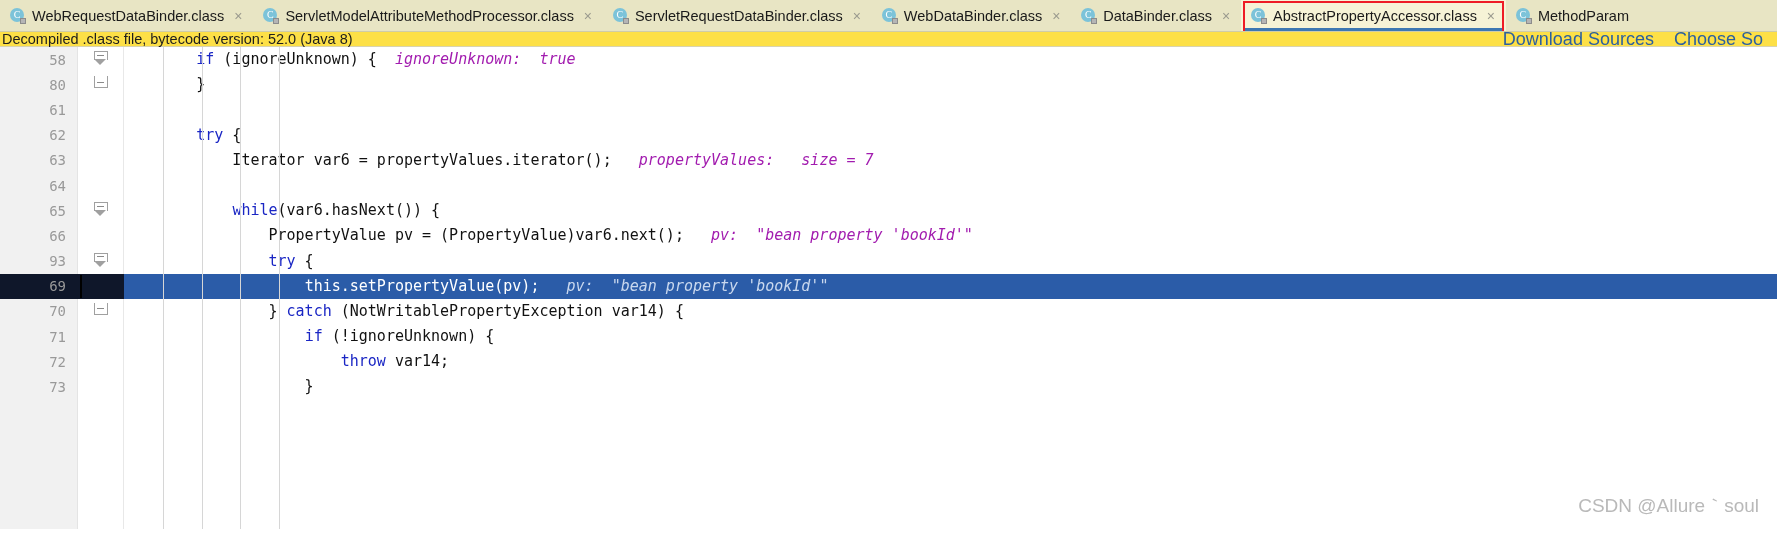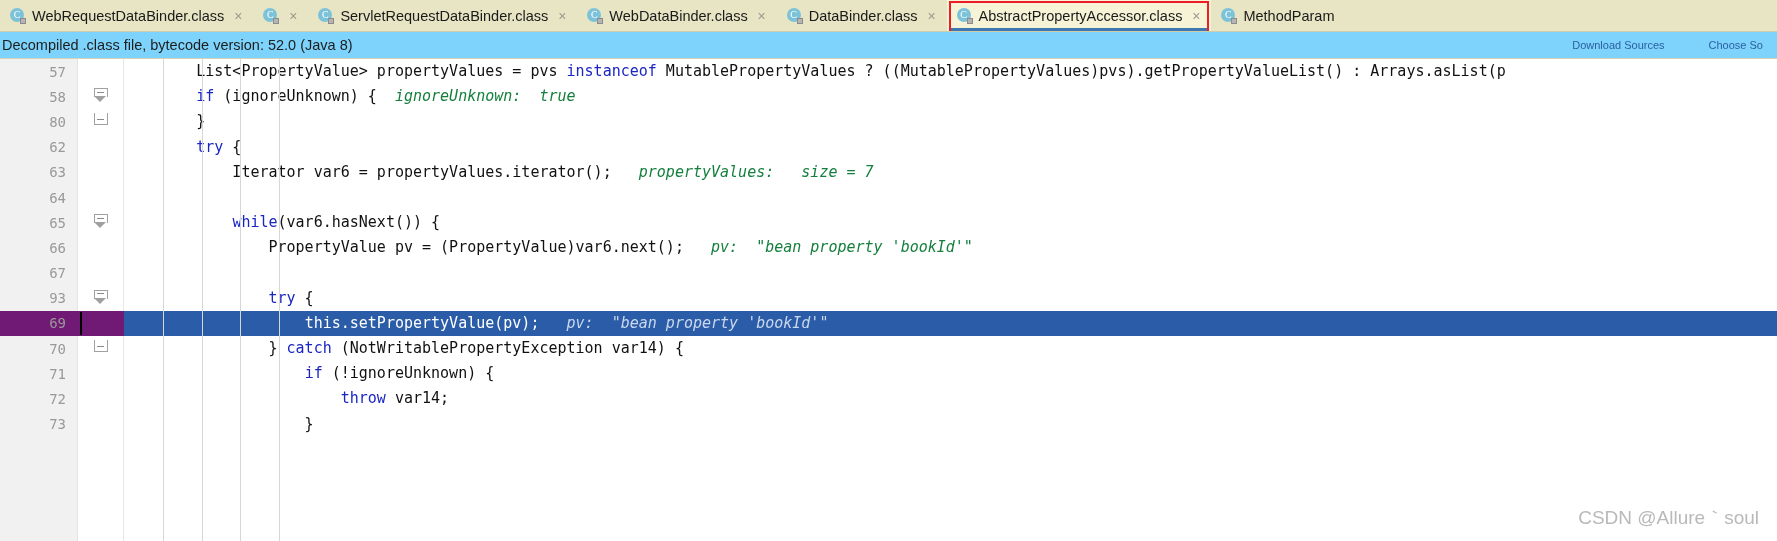--- a/index.html
+++ b/index.html
@@ -82,36 +82,36 @@
     color: #9a9a8e;
     font-size: 14px;
     line-height: 1;
     margin-left: 2px;
     width: 12px;
     text-align: center;
   }
 
   
   .notifbar {
-    height: 27px;
-    background: #7dd3fc;
+    height: 15px;
+    background: #fde047;
     border-bottom: 1px solid #d8d3b0;
     display: flex;
     align-items: center;
     padding: 0 14px 0 2px;
     font-size: 14.5px;
     color: #1d1d1d;
     position: relative;
   }
   .notif-text { flex: 0 0 auto; }
   .notif-spacer { flex: 1 1 auto; }
   .notif-link {
     color: #2b5fa0;
-    font-size: 11px;
-    margin-left: 44px;
+    font-size: 18px;
+    margin-left: 20px;
     text-decoration: none;
   }
 
   
   .editor {
     position: relative;
     height: 482px;
     background: #ffffff;
     overflow: hidden;
   }
@@ -134,21 +134,21 @@
     position: absolute;
     left: 0; right: 0; top: 0;
     }
   .row {
     position: relative;
     height: 25.2px;
     display: flex;
     align-items: center;
     white-space: pre;
   }
-  .row.current { background: #701a75; }
+  .row.current { background: #0f172a; }
   .row.selected .code { background: #2b5ca8; }
 
   .lineno {
     width: 64px;
     text-align: right;
     padding-right: 12px;
     font-family: "DejaVu Sans Mono", monospace;
     font-size: 14px;
     color: #999999;
     flex: 0 0 78px;
@@ -210,21 +210,21 @@
     flex: 1 1 auto;
     font-family: "DejaVu Sans Mono", monospace;
     font-size: 15px;
     line-height: 25.2px;
     height: 25.2px;
     color: #111111;
     position: relative;
     padding-left: 0px;
   }
   .kw   { color: #1a26c4; font-weight: normal; }
-  .hint { color: #15803d; font-style: italic; }
+  .hint { color: #a21caf; font-style: italic; }
   .row.selected .code,
   .row.selected .code .kw { color: #ffffff; }
   .row.selected .code .hint { color: #c9d8ee; }
 
   .caret {
     position: absolute;
     left: 80px; top: 1px;
     width: 2px; height: 23px;
     background: #000000;
     z-index: 5;
@@ -263,20 +263,21 @@
         <span class="lock"></span>
       </span>
       <span class="tab-label">WebRequestDataBinder.class</span>
       <span class="tab-close">×</span>
     </div>
     <div class="tab">
       <span class="cls-icon">
         <span class="disc">C</span>
         <span class="lock"></span>
       </span>
+      <span class="tab-label">ServletModelAttributeMethodProcessor.class</span>
       <span class="tab-close">×</span>
     </div>
     <div class="tab">
       <span class="cls-icon">
         <span class="disc">C</span>
         <span class="lock"></span>
       </span>
       <span class="tab-label">ServletRequestDataBinder.class</span>
       <span class="tab-close">×</span>
     </div>
@@ -320,29 +321,28 @@
   <span class="notif-text">Decompiled .class file, bytecode version: 52.0 (Java 8)</span>
   <span class="notif-spacer"></span>
   <a class="notif-link" href="#">Download Sources</a>
   <a class="notif-link" href="#">Choose So</a>
 </div>
 
 <div class="editor">
   <div class="gutter"></div>
   <div class="foldstrip"></div>
   <div class="rows" id="rows">
-      <div class="row"><div class="lineno">57</div><div class="fold"></div><div class="code"><span>        List&lt;PropertyValue&gt; propertyValues = pvs </span><span class="kw">instanceof</span><span> MutablePropertyValues ? ((MutablePropertyValues)pvs).getPropertyValueList() : Arrays.asList(p</span></div></div>
       <div class="row"><div class="lineno">58</div><div class="fold"><span class="marker collapse"><i></i></span></div><div class="code"><span>        </span><span class="kw">if</span><span> (ignoreUnknown) {  </span><span class="hint">ignoreUnknown:  true</span></div></div>
       <div class="row"><div class="lineno">80</div><div class="fold"><span class="marker end"><i></i></span></div><div class="code"><span>        }</span></div></div>
+      <div class="row"><div class="lineno">61</div><div class="fold"></div><div class="code"><span></span></div></div>
       <div class="row"><div class="lineno">62</div><div class="fold"></div><div class="code"><span>        </span><span class="kw">try</span><span> {</span></div></div>
       <div class="row"><div class="lineno">63</div><div class="fold"></div><div class="code"><span>            Iterator var6 = propertyValues.iterator();   </span><span class="hint">propertyValues:   size = 7</span></div></div>
       <div class="row"><div class="lineno">64</div><div class="fold"></div><div class="code"><span></span></div></div>
       <div class="row"><div class="lineno">65</div><div class="fold"><span class="marker collapse"><i></i></span></div><div class="code"><span>            </span><span class="kw">while</span><span>(var6.hasNext()) {</span></div></div>
       <div class="row"><div class="lineno">66</div><div class="fold"></div><div class="code"><span>                PropertyValue pv = (PropertyValue)var6.next();   </span><span class="hint">pv:  "bean property 'bookId'"</span></div></div>
-      <div class="row"><div class="lineno">67</div><div class="fold"></div><div class="code"><span></span></div></div>
       <div class="row"><div class="lineno">93</div><div class="fold"><span class="marker collapse"><i></i></span></div><div class="code"><span>                </span><span class="kw">try</span><span> {</span></div></div>
       <div class="row current selected"><span class="caret"></span><div class="lineno">69</div><div class="fold"></div><div class="code"><span>                    </span><span class="kw">this</span><span>.setPropertyValue(pv);   </span><span class="hint">pv:  "bean property 'bookId'"</span></div></div>
       <div class="row"><div class="lineno">70</div><div class="fold"><span class="marker end"><i></i></span></div><div class="code"><span>                } </span><span class="kw">catch</span><span> (NotWritablePropertyException var14) {</span></div></div>
       <div class="row"><div class="lineno">71</div><div class="fold"></div><div class="code"><span>                    </span><span class="kw">if</span><span> (!ignoreUnknown) {</span></div></div>
       <div class="row"><div class="lineno">72</div><div class="fold"></div><div class="code"><span>                        </span><span class="kw">throw</span><span> var14;</span></div></div>
       <div class="row"><div class="lineno">73</div><div class="fold"></div><div class="code"><span>                    }</span></div></div>
     </div>
   <div class="watermark">CSDN @Allure｀soul</div>
 <div class="iguide g1"></div>
     <div class="iguide g2"></div>

